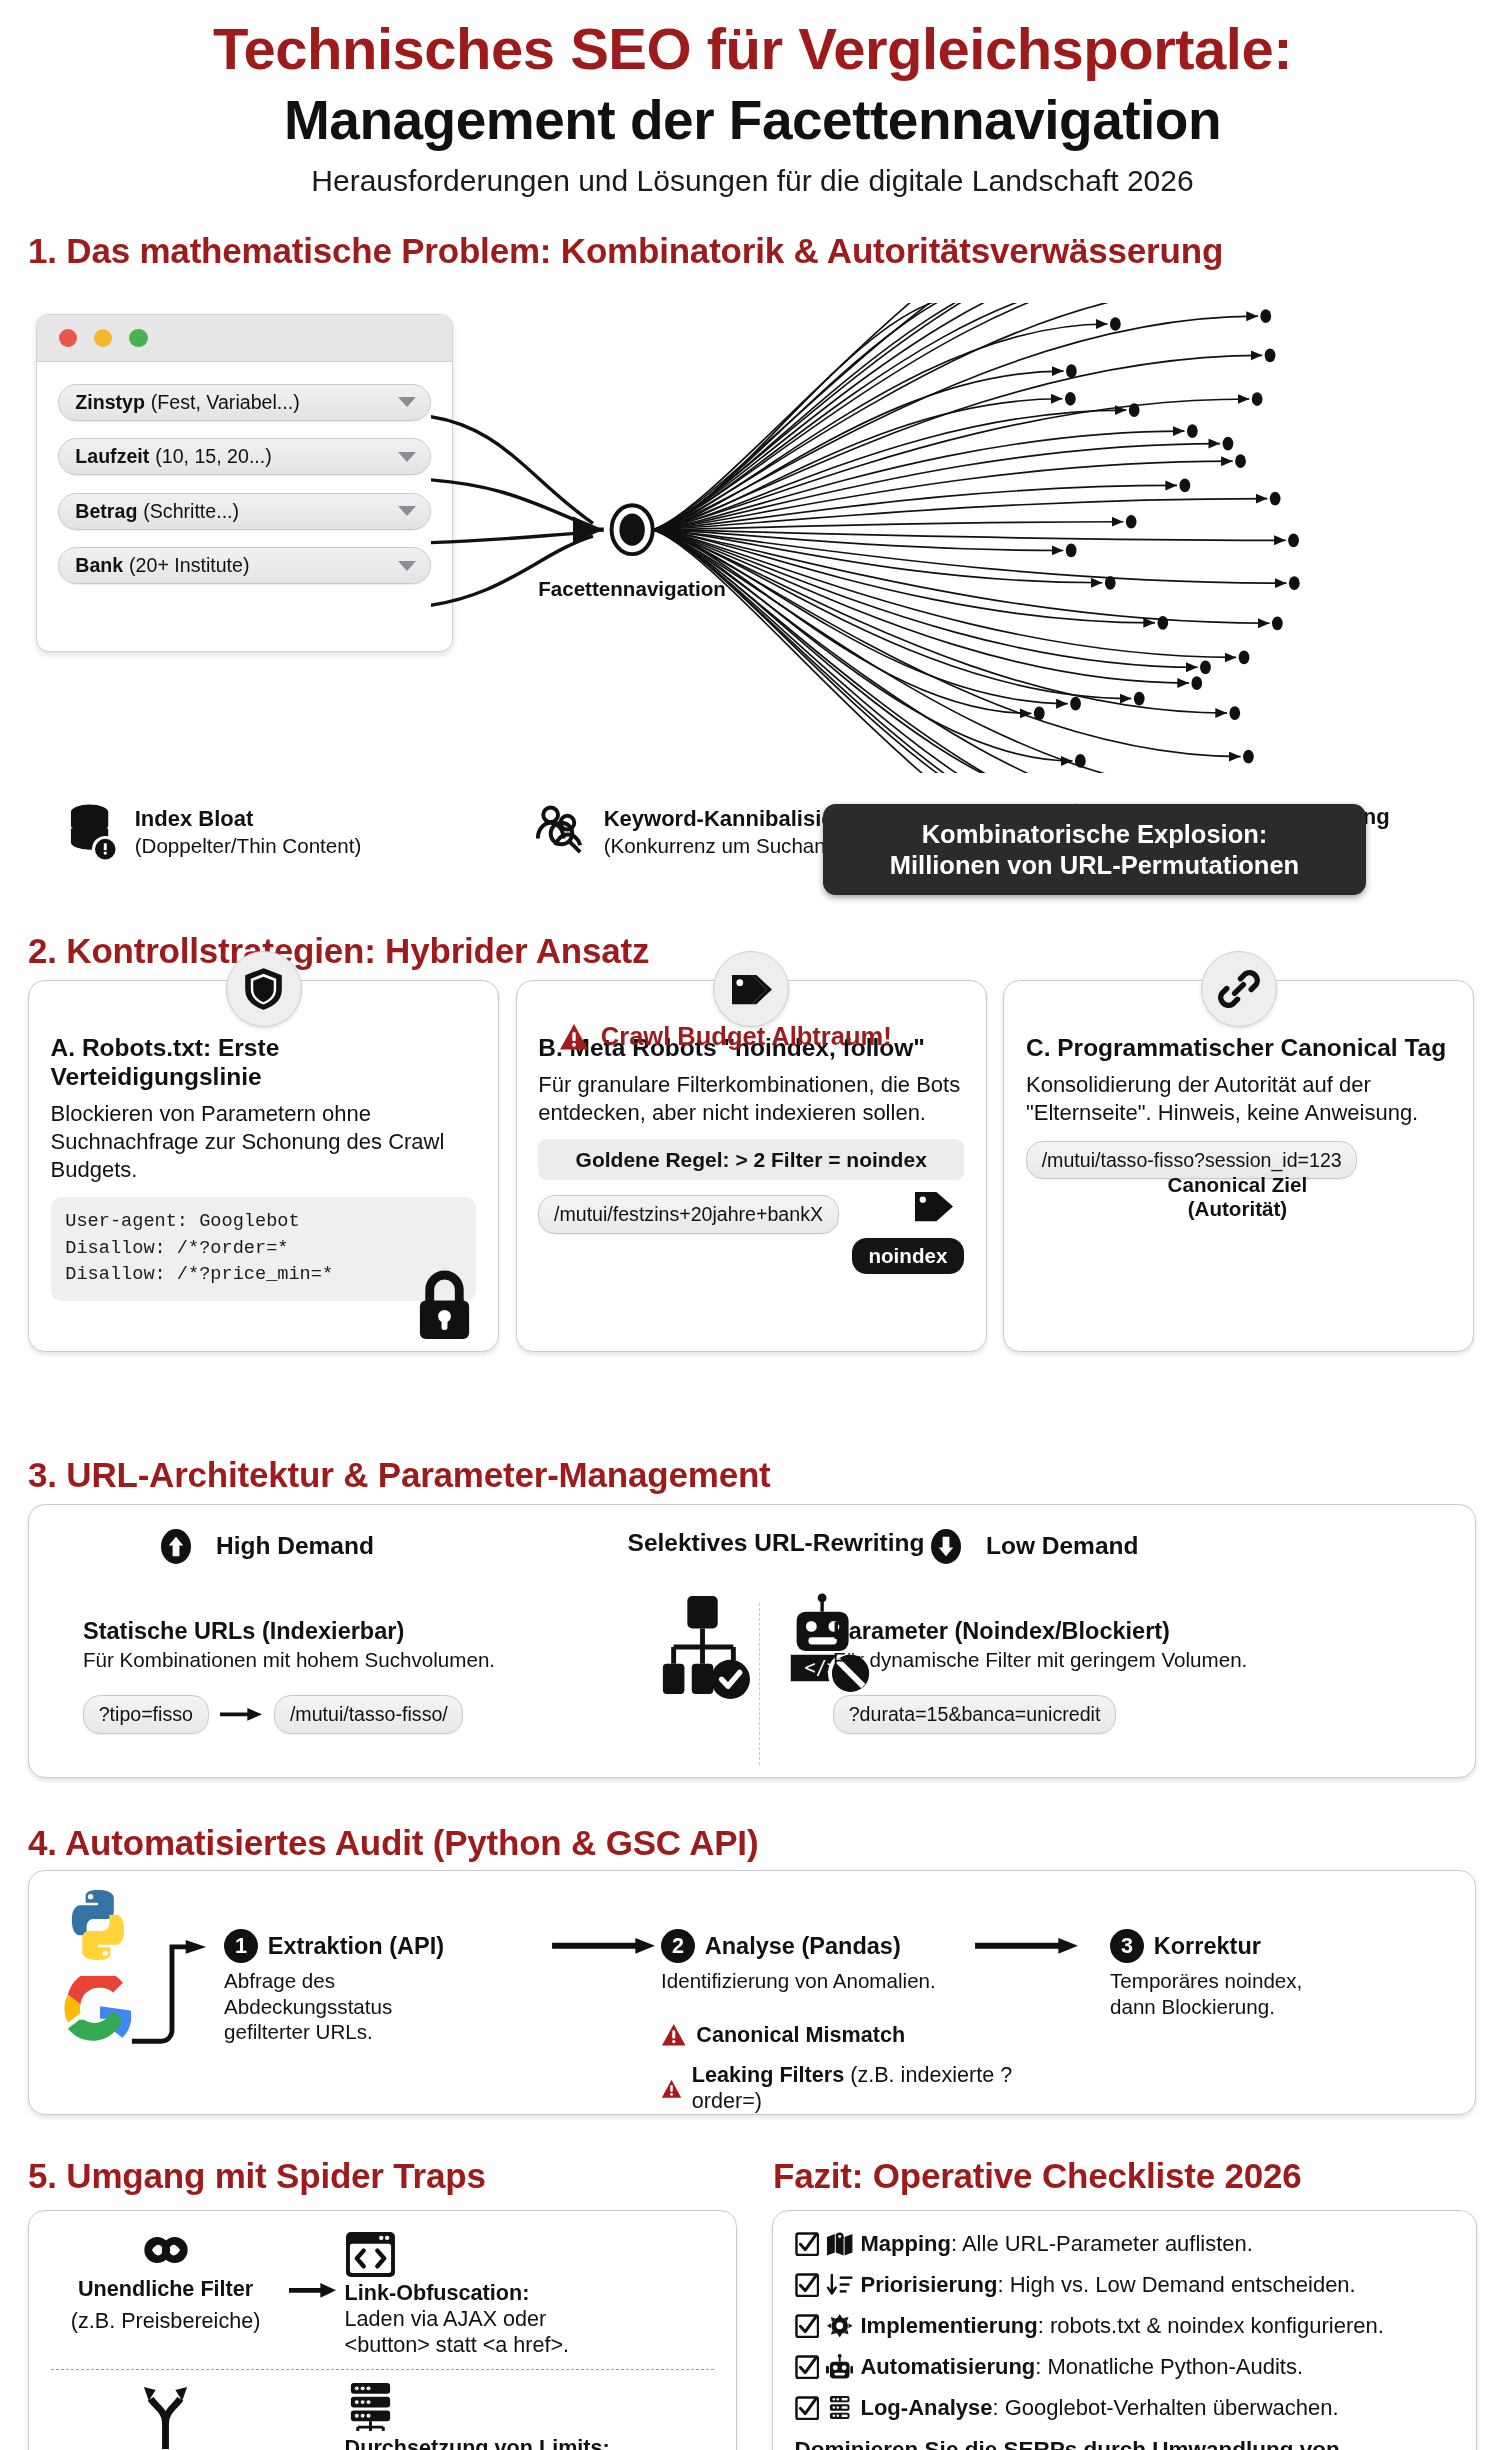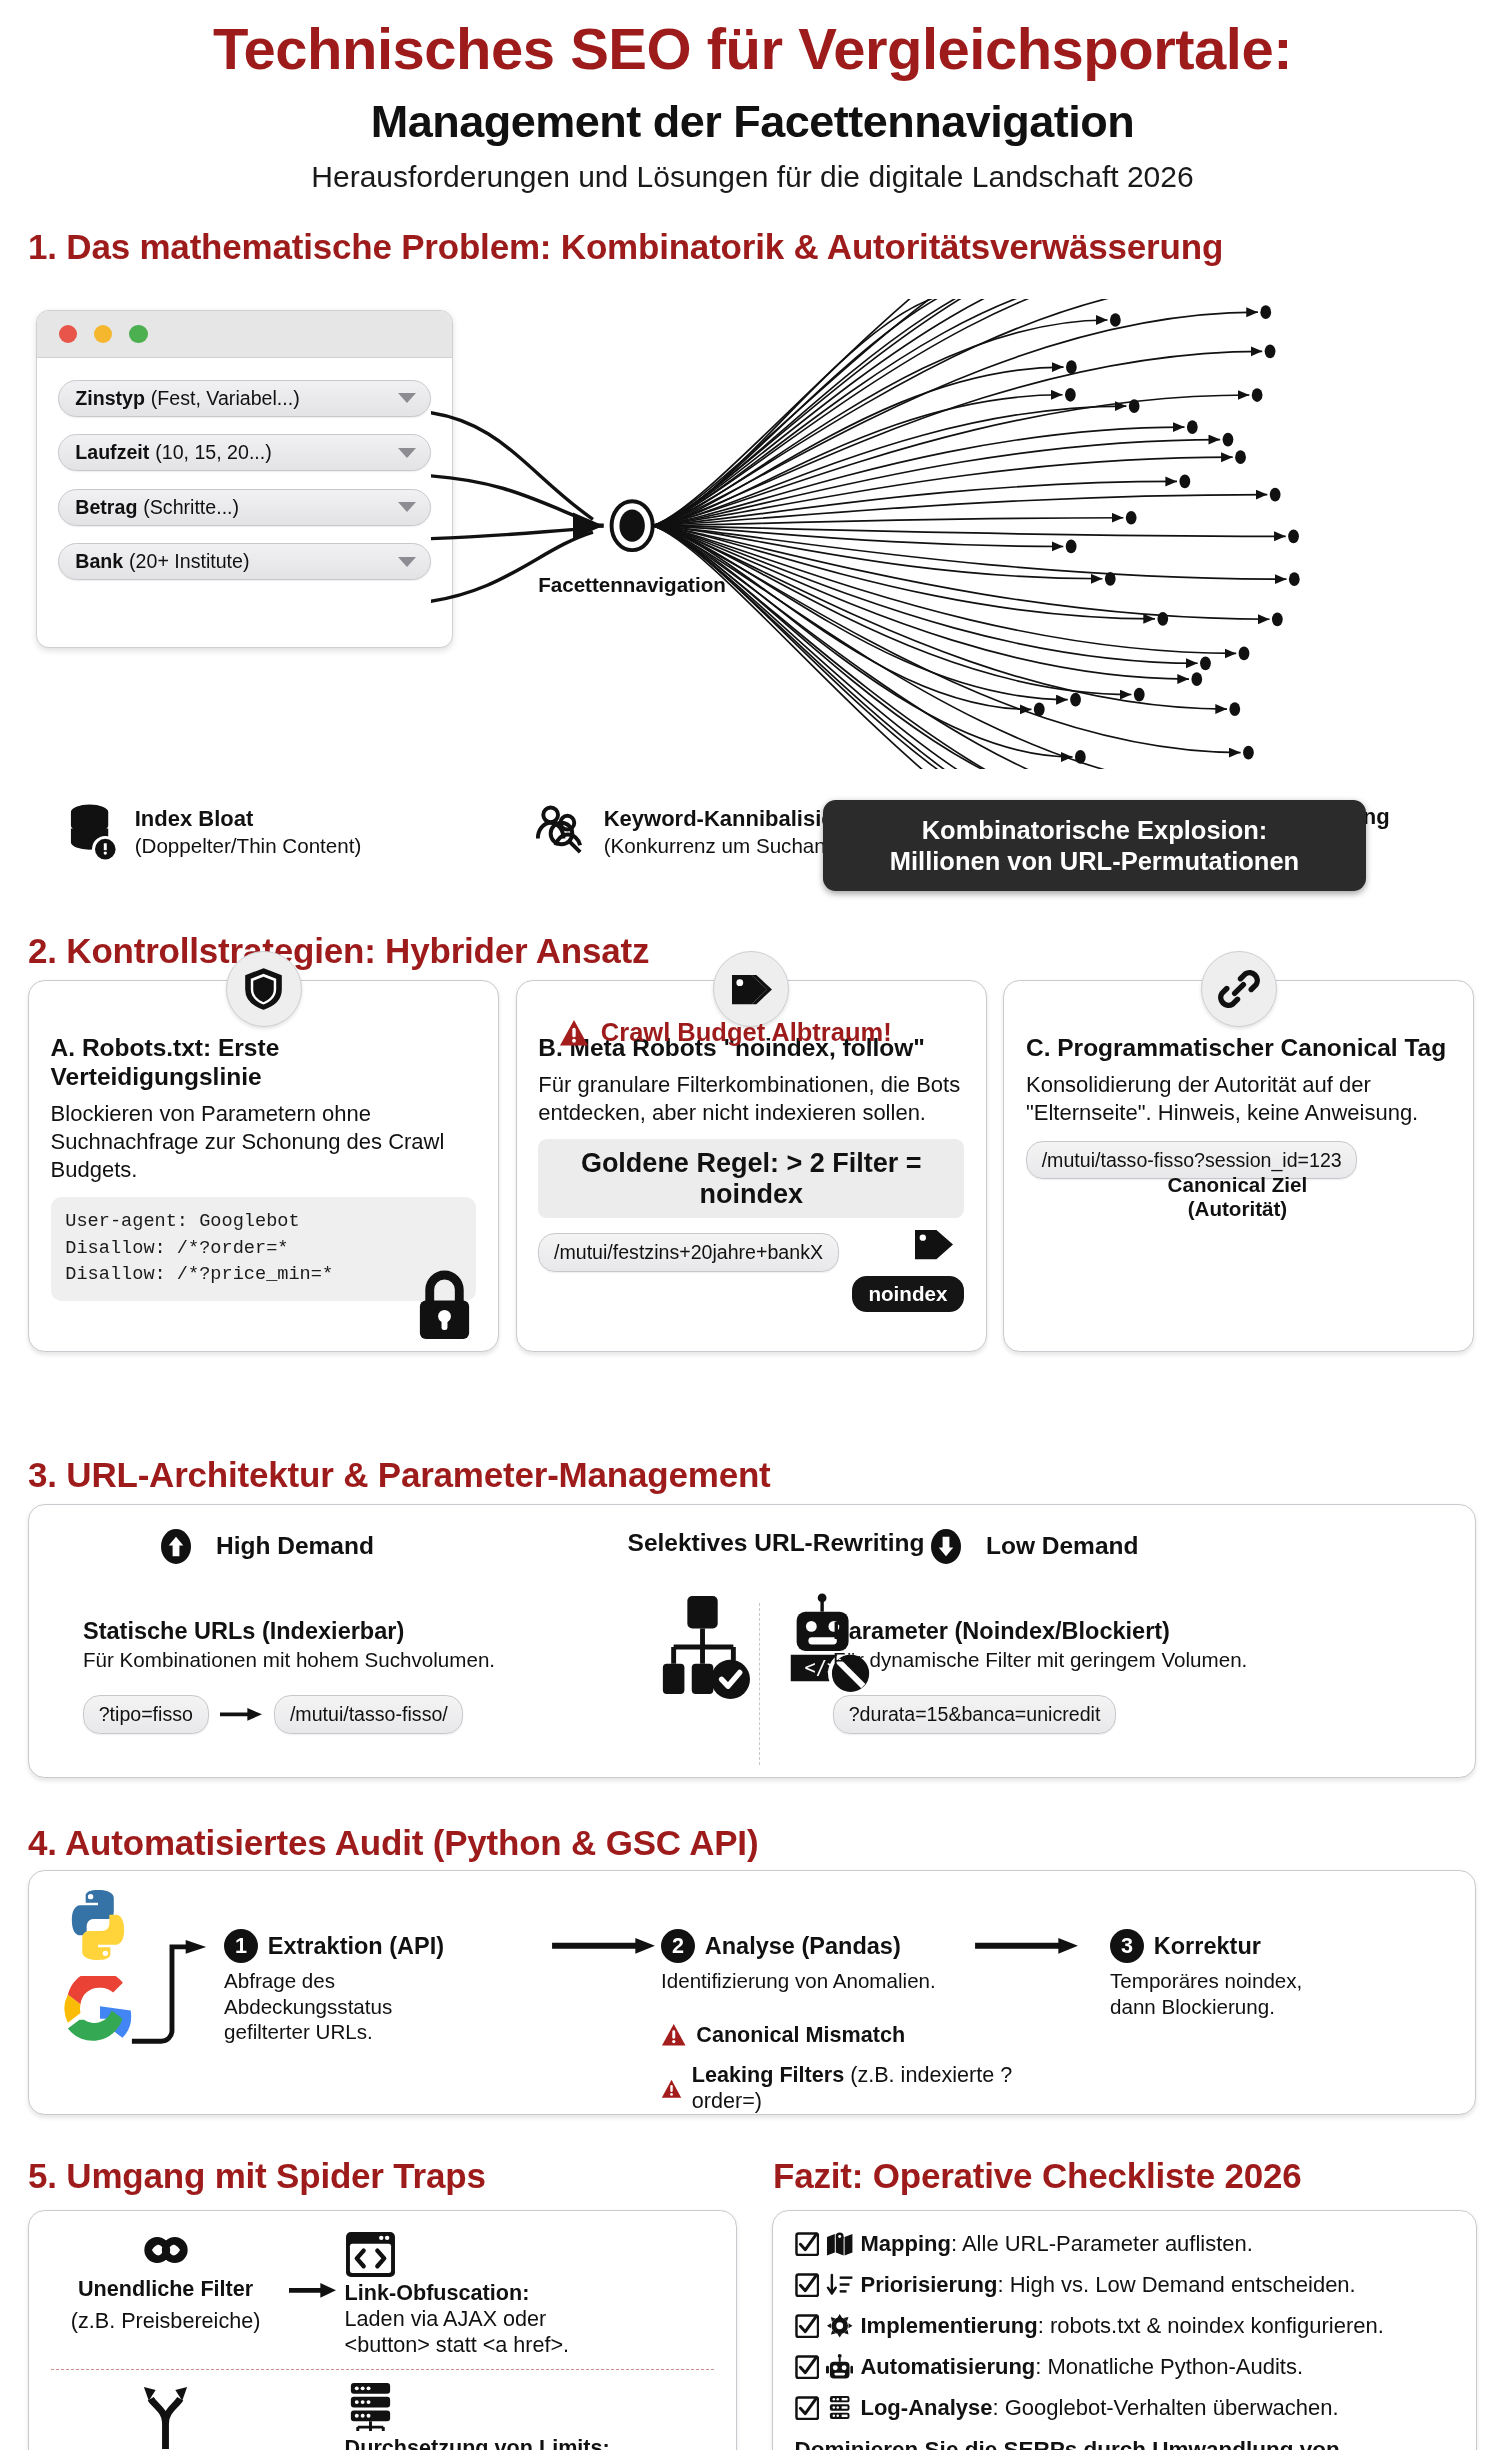--- a/index.html
+++ b/index.html
@@ -13,22 +13,22 @@
   }
   .page { width:1505px; height:2774px; position:relative; background:#fff; }
 
   
   .hdr { padding: 18px 0 0; text-align:center; }
   .hdr h1 {
     font-size: 58px; line-height:1.07; font-weight: 700;
     color:#9e1b1b; letter-spacing:-0.5px;
   }
   .hdr h2 {
-    font-size: 45px; line-height:1.10; font-weight:700;
-    color:#111; letter-spacing:-0.5px; margin-top:17px;
+    font-size: 55px; line-height:1.10; font-weight:700;
+    color:#111; letter-spacing:-0.5px; margin-top:10px;
   }
   .hdr h3 {
     font-size: 30px; line-height:1.2; font-weight:400;
     color:#1a1a1a; margin-top:12.7px;
   }
 
   
   .sec-h {
     color:#9e1b1b; font-weight:700; font-size:35px;
     letter-spacing:-0.2px; margin: 0 0 16.7px 28px;
@@ -106,21 +106,21 @@
   }
   .strat h4 { font-size:24.5px; font-weight:700; line-height:1.18; margin-bottom:7.8px; }
   .strat p { font-size:22px; line-height:1.28; font-weight:400; }
   .codebox {
     margin-top:12.7px; background:#efefef; border-radius:10.8px;
     padding:12.7px 14.7px; font-family:"Liberation Mono", monospace;
     font-size:18.6px; line-height:1.42; white-space:pre; color:#1a1a1a;
   }
   .rulebox {
     margin-top:11.8px; background:#ececec; border-radius:8.8px;
-    padding:8.8px 14.7px; font-size:27px; font-weight:700; text-align:center;
+    padding:8.8px 14.7px; font-size:21px; font-weight:700; text-align:center;
   }
   .pill {
     display:inline-flex; align-items:center; justify-content:center;
     border:1px solid #c7c7cc; border-radius:16.7px;
     background:linear-gradient(#f4f4f5,#e8e8ea);
     padding:6.9px 14.7px; font-size:19.6px; white-space:nowrap;
     box-shadow:0 1px 1.5px rgba(0,0,0,.07);
   }
   .noindex-badge {
     background:#151515; color:#fff; border-radius:14.7px;

